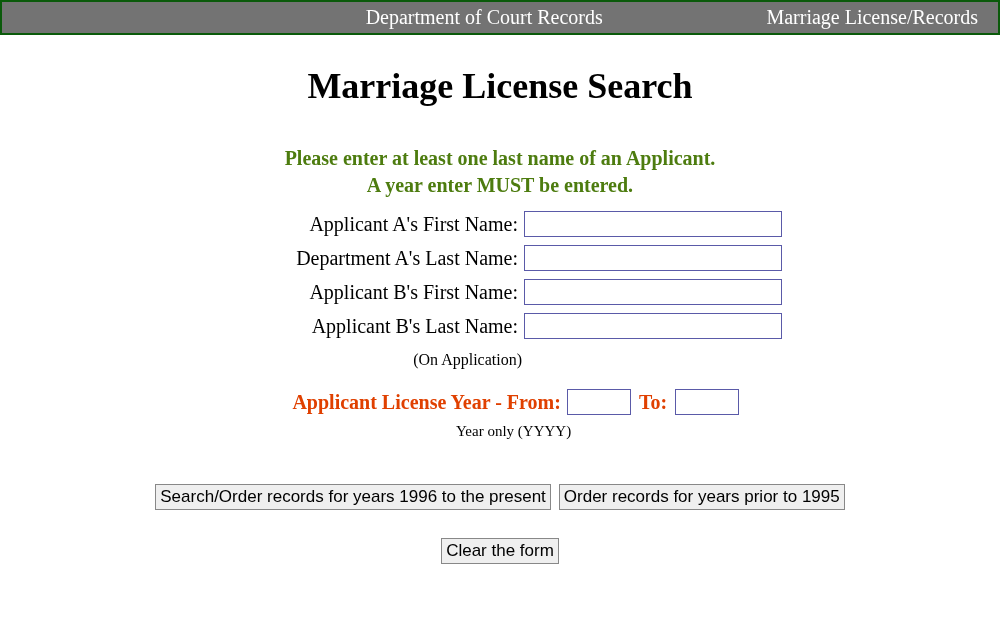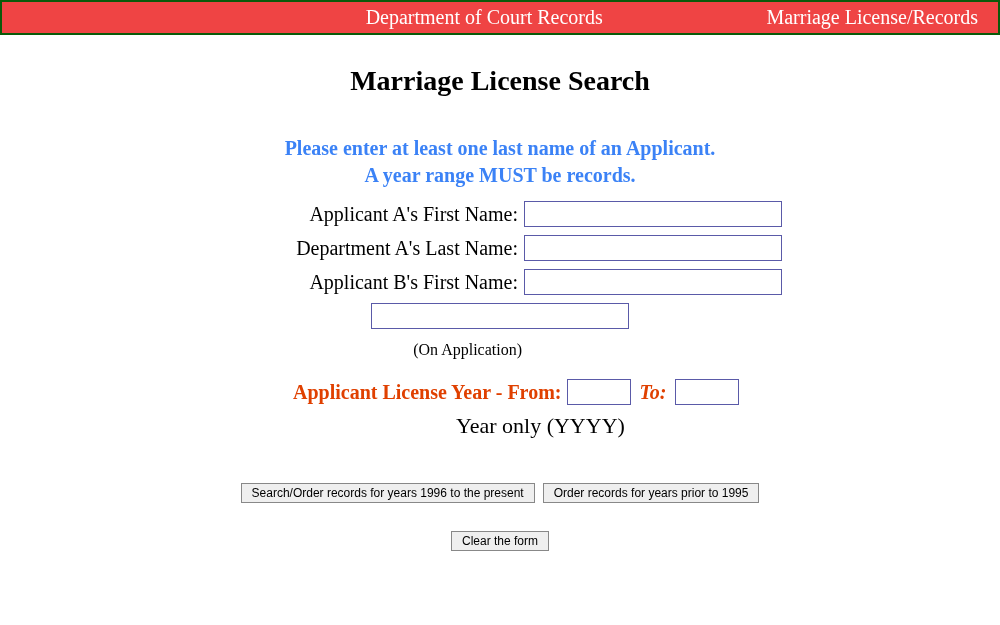--- a/index.html
+++ b/index.html
@@ -2,46 +2,46 @@
 <html><head>
   <meta charset="utf-8">
   <style>
     body {
       margin: 0;
       padding: 0;
       font-family: "Times New Roman", serif;
       background: #ffffff;
     }
     .header-bar {
-      background: #ef4444;
+      background: #737373;
       border: 2px solid #0a5a0a;
       display: flex;
       justify-content: space-between;
       align-items: center;
       padding: 4px 20px 4px 0;
       color: #ffffff;
       font-size: 20px;
     }
     .header-left {
       flex: 1;
       text-align: center;
       padding-left: 200px;
     }
     .header-right {
       text-align: right;
     }
     .page-title {
       text-align: center;
-      font-size: 28px;
+      font-size: 36px;
       font-weight: bold;
       margin: 30px 0 40px 0;
     }
     .instruction {
       text-align: center;
-      color: #3b82f6;
+      color: #4d7c0f;
       font-weight: bold;
       font-size: 20px;
       margin-bottom: 4px;
     }
     .form-area {
       display: flex;
       flex-direction: column;
       align-items: center;
       margin-top: 10px;
     }
@@ -72,36 +72,35 @@
       height: 22px;
       border: 1px solid #5a5aa8;
       font-size: 14px;
       padding: 1px 3px;
     }
     .year-to-label {
       color: #e04000;
       font-weight: bold;
       font-size: 20px;
       margin: 0 8px;
-      font-style: italic;
     }
     .sub-label {
       width: 300px;
       text-align: right;
       font-size: 16px;
       padding-right: 6px;
     }
     .button-row {
       text-align: center;
       margin-top: 40px;
     }
     .action-button {
       font-family: Arial, sans-serif;
-      font-size: 12px;
-      padding: 2px 10px;
+      font-size: 17px;
+      padding: 2px 4px;
       background: #efefef;
       border: 1px solid #888;
       cursor: pointer;
       margin: 0 2px;
     }
     .clear-row {
       text-align: center;
       margin-top: 28px;
     }
     .form-container {
@@ -113,59 +112,60 @@
 <body>
 
 <div class="header-bar">
   <div class="header-left">Department of Court Records</div>
   <div class="header-right">Marriage License/Records</div>
 </div>
 
 <h1 class="page-title">Marriage License Search</h1>
 
 <div class="instruction">Please enter at least one last name of an Applicant.</div>
-<div class="instruction">A year range MUST be records.</div>
+<div class="instruction">A year enter MUST be entered.</div>
 
 <div class="form-container">
   <div class="form-area">
 
     <div class="form-row">
       <div class="form-label">Applicant A's First Name:</div>
       <input type="text" class="text-input" value="" style="">
     </div>
 
     <div class="form-row">
       <div class="form-label">Department A's Last Name:</div>
       <input type="text" class="text-input" value="" style="">
     </div>
 
     <div class="form-row" style="">
       <div class="form-label">Applicant B's First Name:</div>
       <input type="text" class="text-input" value="" style="">
     </div>
 
     <div class="form-row">
+      <div class="form-label">Applicant B's Last Name:</div>
       <input type="text" class="text-input" value="" style="">
     </div>
 
     <div class="form-row" style="margin-top:8px;">
       <div class="sub-label">(On Application)</div>
       <div style="width:250px;"></div>
     </div>
 
     <div class="form-row" style="margin-top:16px;">
       <div class="form-label red">Applicant License Year - From:</div>
       <input type="text" class="year-input" value="" style="">
       <span class="year-to-label">To:</span>
       <input type="text" class="year-input" value="" style="">
     </div>
 
     <div class="form-row" style="width:100%; justify-content:flex-start;">
       <div style="width:306px;"></div>
-      <div style="font-size:22px;">Year only (YYYY)</div>
+      <div style="font-size:15px;">Year only (YYYY)</div>
     </div>
 
   </div>
 </div>
 
 <div class="button-row">
   <button class="action-button">Search/Order records for years 1996 to the present</button>
   <button class="action-button">Order records for years prior to 1995</button>
 </div>
 

